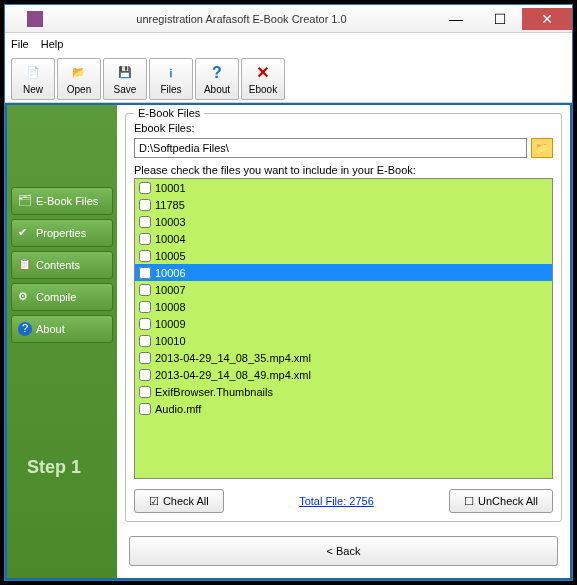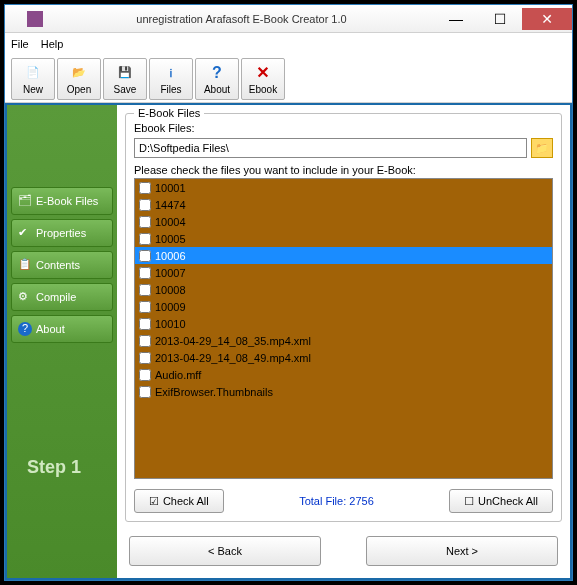--- a/index.html
+++ b/index.html
@@ -22,27 +22,27 @@
 .sbtn { height: 28px; margin: 2px 4px; background: linear-gradient(#7aba5a, #5a9a3a); border: 1px solid #3a7a1a; border-radius: 3px; display: flex; align-items: center; padding: 0 6px; gap: 4px; cursor: pointer; color: #fff; font-size: 10px; }
 .sbtn .sico { width: 14px; height: 14px; }
 .step { position: absolute; bottom: 100px; left: 0; right: 16px; text-align: center; color: #d0e8c0; font-size: 18px; font-weight: bold; }
 .main { flex: 1; background: #fff; padding: 8px; display: flex; flex-direction: column; }
 .groupbox { border: 1px solid #c0c0c0; border-radius: 3px; padding: 8px; position: relative; flex: 1; display: flex; flex-direction: column; }
 .groupbox > .legend { position: absolute; top: -7px; left: 8px; background: #fff; padding: 0 4px; }
 .pathrow { display: flex; gap: 4px; margin: 4px 0 6px; }
 .pathrow input { flex: 1; height: 20px; border: 1px solid #888; padding: 0 4px; }
 .browse { width: 22px; height: 20px; background: #ffd966; border: 1px solid #cc9900; cursor: pointer; display:flex;align-items:center;justify-content:center; }
 .instr { margin-bottom: 2px; }
-.filelist { flex: 1; border: 1px solid #888; overflow-y: scroll; background: #a16207; }
+.filelist { flex: 1; border: 1px solid #888; overflow-y: scroll; background: #bef264; }
 .filerow { display: flex; align-items: center; height: 17px; padding: 0 4px; gap: 4px; cursor: pointer; }
 .filerow input[type=checkbox] { width: 12px; height: 12px; }
 .filerow.selected { background: #1a8cff; color: #fff; }
 .checkrow { display: flex; align-items: center; justify-content: space-between; margin-top: 10px; }
 .chkbtn { height: 24px; padding: 0 14px; border: 1px solid #999; background: linear-gradient(#fff,#e8e8e8); border-radius: 3px; cursor: pointer; display: flex; align-items: center; gap: 4px; }
-.totalfile { color: #0033cc; }
+.totalfile { color: #0033cc; text-decoration: underline; }
 .navrow { display: flex; gap: 45px; margin: 14px 4px 4px; }
 .navbtn { flex: 1; height: 30px; border: 1px solid #999; background: linear-gradient(#fff,#e8e8e8); border-radius: 3px; cursor: pointer; }
 ::-webkit-scrollbar { width: 16px; }
 ::-webkit-scrollbar-track { background: #f0f0f0; }
 ::-webkit-scrollbar-thumb { background: #c0c0c0; border: 1px solid #a0a0a0; }
 </style>
 </head>
 <body>
 
 <div class="window">
@@ -124,21 +124,25 @@
             </div>
         </div>
         <div class="instr">Please check the files you want to include in your E-Book:</div>
         <div class="filelist" id="filelist">
             <div class="filerow">
               <input type="checkbox" style="">
               <span>10001</span>
             </div>
             <div class="filerow">
               <input type="checkbox" style="">
-              <span>14474</span>
+              <span>11785</span>
+            </div>
+            <div class="filerow">
+              <input type="checkbox" style="">
+              <span>10003</span>
             </div>
             <div class="filerow">
               <input type="checkbox" style="">
               <span>10004</span>
             </div>
             <div class="filerow">
               <input type="checkbox" style="">
               <span>10005</span>
             </div>
             <div class="filerow selected">
@@ -164,38 +168,37 @@
             <div class="filerow">
               <input type="checkbox" style="">
               <span>2013-04-29_14_08_35.mp4.xml</span>
             </div>
             <div class="filerow">
               <input type="checkbox" style="">
               <span>2013-04-29_14_08_49.mp4.xml</span>
             </div>
             <div class="filerow">
               <input type="checkbox" style="">
+              <span>ExifBrowser.Thumbnails</span>
+            </div>
+            <div class="filerow">
+              <input type="checkbox" style="">
               <span>Audio.mff</span>
-            </div>
-            <div class="filerow">
-              <input type="checkbox" style="">
-              <span>ExifBrowser.Thumbnails</span>
             </div>
           </div>
         <div class="checkrow">
           <button class="chkbtn">
               <span>☑</span>
               <span>Check All</span>
             </button>
           <span class="totalfile">Total File: 2756</span>
           <button class="chkbtn">
               <span>☐</span>
               <span>UnCheck All</span>
             </button>
         </div>
       </div>
       <div class="navrow">
         <button class="navbtn">&lt; Back</button>
-        <button class="navbtn">Next &gt;</button>
       </div>
     </div>
   </div>
 </div>
 
 </body></html>

